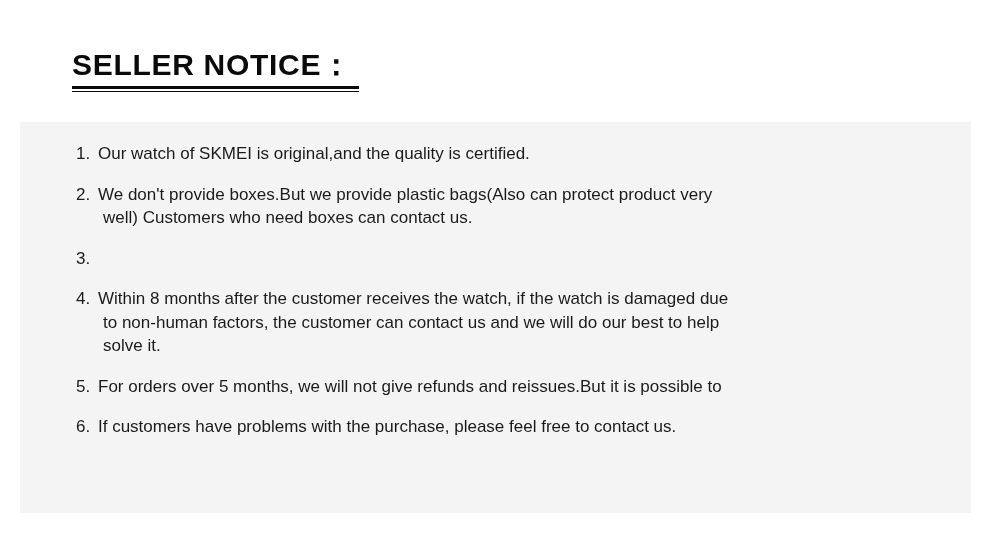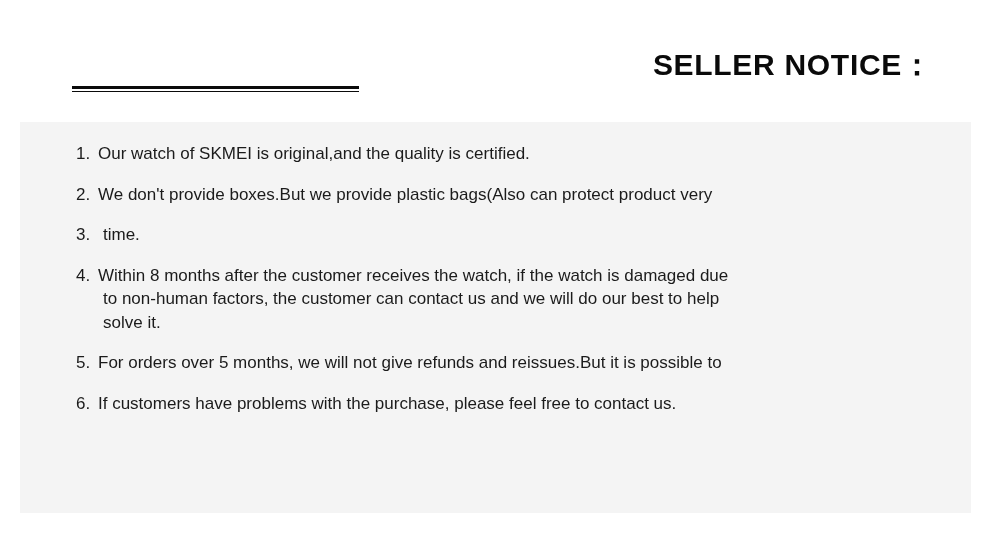--- a/index.html
+++ b/index.html
@@ -15,21 +15,20 @@
     font-family: "Liberation Sans", "DejaVu Sans", sans-serif;
     -webkit-font-smoothing: antialiased;
   }
 
   
   #notice-header {
     position: absolute;
     left: 72px;
     top: 50px;
     width: 860px;
-    text-align: right;
   }
   #notice-title {
     font-family: "Liberation Sans", "DejaVu Sans", sans-serif;
     font-size: 30px;
     font-weight: 900;
     letter-spacing: 0.7px;
     color: #0a0a0a;
     line-height: 1.0;
     white-space: nowrap;
     margin: 0;
@@ -121,25 +120,25 @@
 </div>
 
 <div id="notice-panel">
   <ol id="notice-list" style="list-style:none;margin:0;padding:0;">
       <li class="notice-item">
         <span class="item-number">1.</span>
         <span class="item-text"><span>Our watch of SKMEI is original,and the quality is certified.</span></span>
       </li>
       <li class="notice-item">
         <span class="item-number">2.</span>
-        <span class="item-text"><span>We don't provide boxes.But we provide plastic bags(Also can protect product very</span></span>
+        <span class="item-text"><span>We don't provide boxes.But we provide plastic bags(Also can protect product very</span><span class="cont-line">well) Customers who need boxes can contact us.</span></span>
       </li>
       <li class="notice-item">
         <span class="item-number">3.</span>
-        <span class="item-text"><span class="cont-line">time.</span></span>
+        <span class="item-text"></span>
       </li>
       <li class="notice-item">
         <span class="item-number">4.</span>
         <span class="item-text"><span>Within 8 months after the customer receives the watch, if the watch is damaged due</span><span class="cont-line">to non-human factors, the customer can contact us and we will do our best to help</span><span class="cont-line">solve it.</span></span>
       </li>
       <li class="notice-item">
         <span class="item-number">5.</span>
         <span class="item-text"><span>For orders over 5 months, we will not give refunds and reissues.But it is possible to</span></span>
       </li>
       <li class="notice-item">

